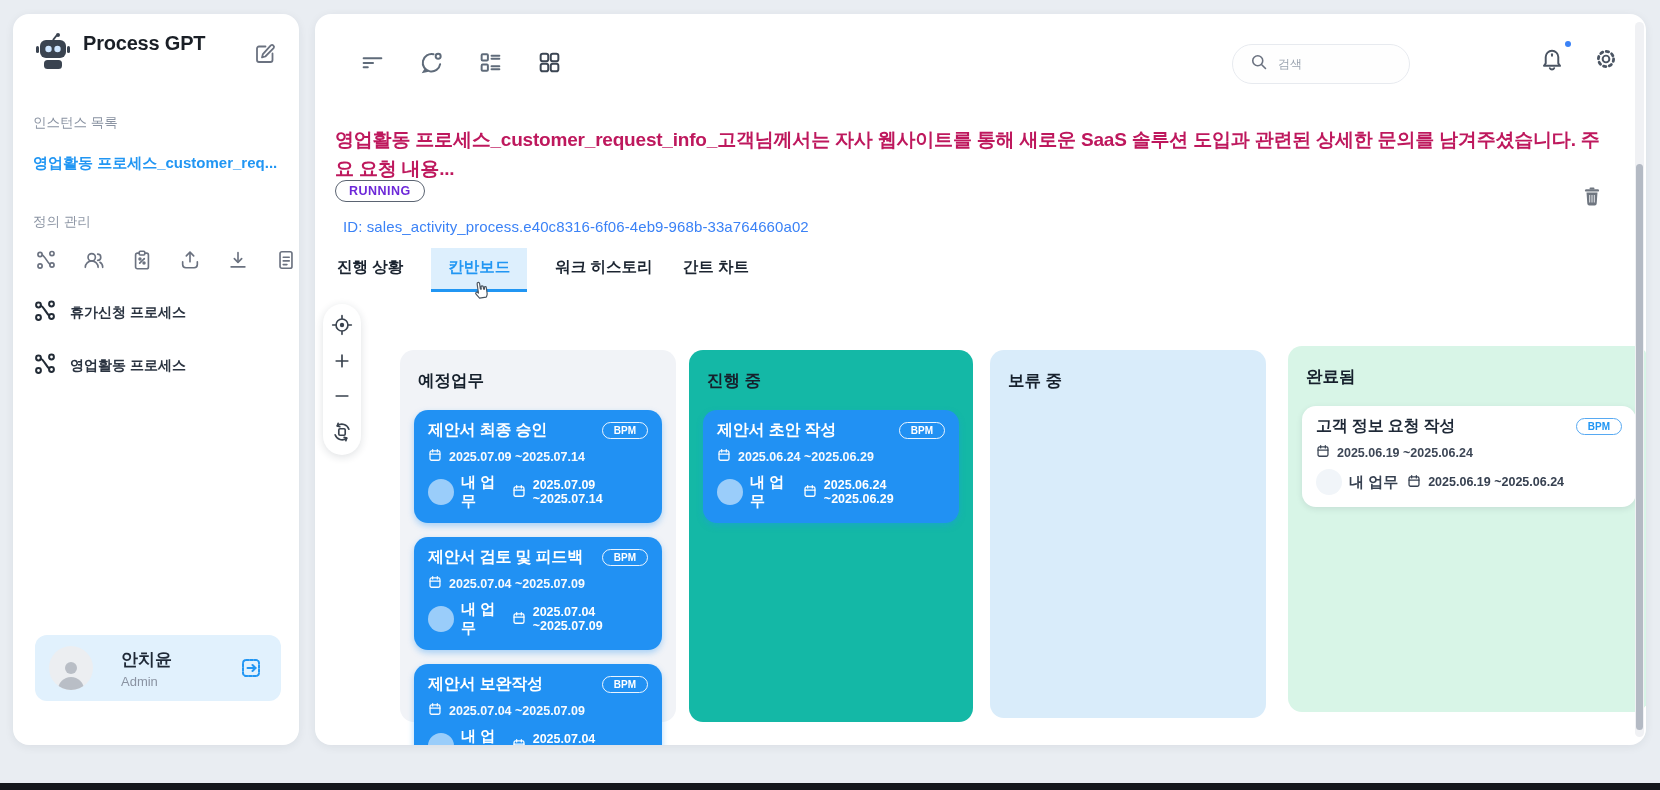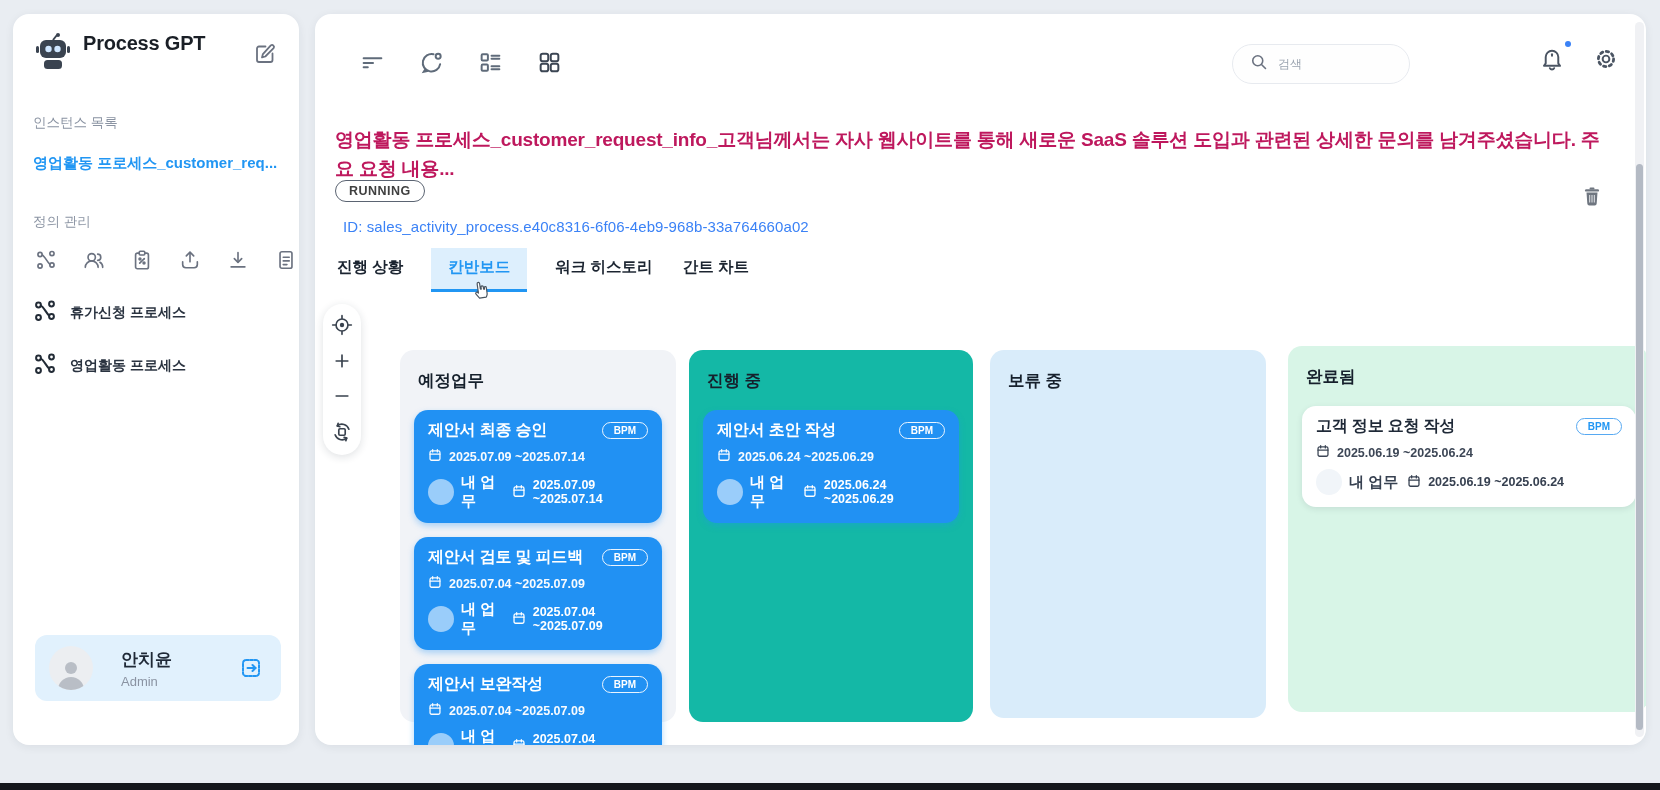--- a/index.html
+++ b/index.html
@@ -32,21 +32,21 @@
   .toolbar { position:absolute; left:43px; top:34px; display:flex; gap:30px; color:#5f6b7a; }
   .toolbar .icon-btn { color:#5f6b7a; }
   .search-pill { position:absolute; left:917px; top:30px; width:178px; height:40px; border:1px solid #e7eaef; border-radius:999px; display:flex; align-items:center; gap:9px; padding:0 16px; background:#fefefe; }
   .search-pill input { border:none; outline:none; width:100px; font-size:12px; color:#4d7c0f; background:transparent; font-family:inherit; }
   .search-pill input::placeholder { color:#9aa3af; }
   .bell-wrap { position:absolute; left:1222px; top:30px; }
   .bell-dot { position:absolute; right:-4px; top:-3px; width:6px; height:6px; border-radius:50%; background:#3b82f6; }
   .gear-wrap { position:absolute; left:1276px; top:30px; }
 
   .inst-title { position:absolute; left:20px; top:96px; width:1280px; font-size:19px; font-weight:700; color:#be185d; line-height:29px; letter-spacing:-.2px;margin-top:15px; }
-  .status-badge { position:absolute; left:20px; top:166px; font-size:12.5px; font-weight:600; color:#404040; border:1.5px solid #5b6472; border-radius:999px; padding:3px 13px; letter-spacing:.5px; }
+  .status-badge { position:absolute; left:20px; top:166px; font-size:12.5px; font-weight:600; color:#6d28d9; border:1.5px solid #5b6472; border-radius:999px; padding:3px 13px; letter-spacing:.5px; }
   .trash-wrap { position:absolute; left:1263px; top:168px; color:#6f7680; }
   .inst-id { position:absolute; left:28px; top:204px; font-size:15px; color:#3b82f6; letter-spacing:.1px; }
 
   .tabs { position:absolute; left:20px; top:234px; display:flex; align-items:stretch; gap:26px; }
   .tab { font-size:15.5px; font-weight:700; color:#1b2430; padding:9px 2px 11px; cursor:pointer; border-bottom:3px solid transparent; }
   .tab.active { color:#2196f3; background:#ddeffd; padding:9px 17px 11px; border-bottom:3px solid #2196f3; position:relative; }
   .hand-cursor { position:absolute; left:50%; bottom:-16px; transform:translateX(-40%) rotate(-8deg); z-index:5; }
 
   .zoom-tools { position:absolute; left:8px; top:290px; width:38px; padding:8px 0 10px; background:#fff; border-radius:19px; box-shadow:0 2px 8px rgba(30,40,60,.14); display:flex; flex-direction:column; align-items:center; gap:11px; color:#39424e; }
 

